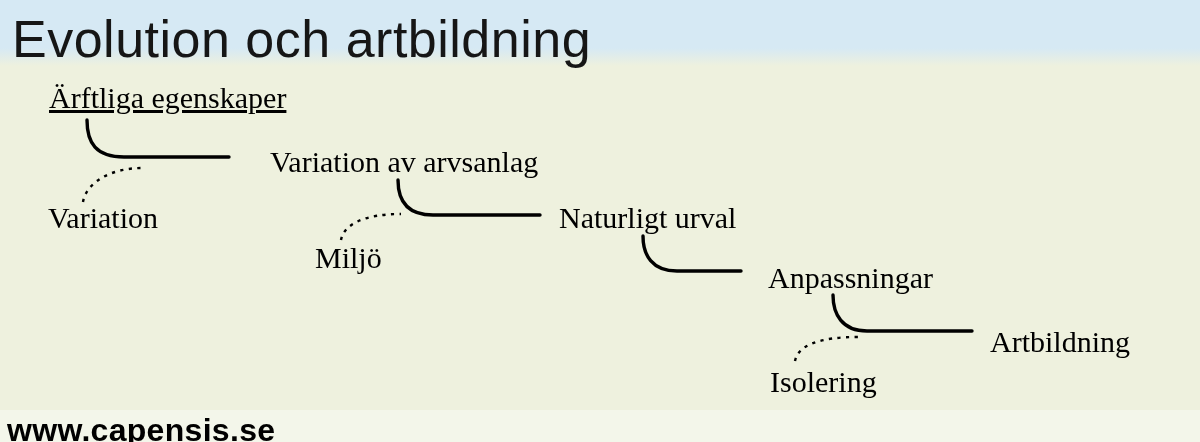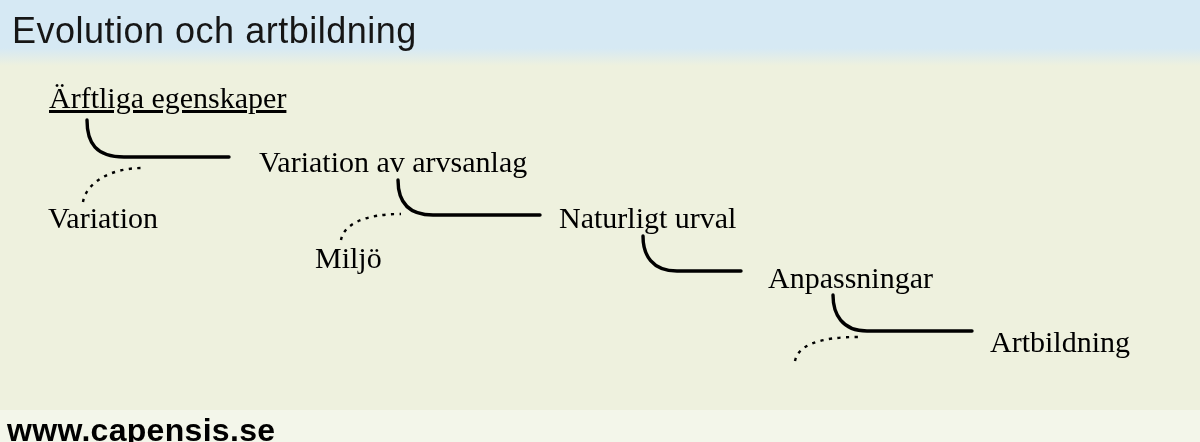--- a/index.html
+++ b/index.html
@@ -18,41 +18,41 @@
     width: 1200px; height: 70px;
     background: linear-gradient(to bottom,
       var(--header_bg, #d6e9f4) 0px,
       var(--header_bg, #d6e9f4) 48px,
       var(--body_bg, #eef1de) 66px);
   }
   .page-title {
     position: absolute;
     left: 12px; top: 13px;
     font-family: "Liberation Sans", sans-serif;
-    font-size: 36px;
+    font-size: 52px;
     font-weight: 400;
     letter-spacing: 0.5px;
     line-height: 1;
     color: var(--title_ink, #161616);
     white-space: nowrap;
   }
   .arrows {
     position: absolute;
     left: 0; top: 0;
     width: 1200px; height: 442px;
   }
   .lbl {
     position: absolute;
     font-size: 30px;
     line-height: 1;
     white-space: nowrap;
   }
   .lbl.arftliga     { left: 49px;  top: 83px; text-decoration: underline;  }
   .lbl.mutationer   { left: 48px;  top: 203px; }
-  .lbl.variation    { left: 259px; top: 147px; }
+  .lbl.variation    { left: 270px; top: 147px; }
   .lbl.miljo        { left: 315px; top: 243px; }
   .lbl.naturligt    { left: 559px; top: 203px; }
   .lbl.anpassningar { left: 768px; top: 263px; }
   .lbl.isolering    { left: 770px; top: 367px; }
   .lbl.artbildning  { left: 990px; top: 327px; }
   .footer {
     position: absolute;
     left: 0; top: 410px;
     width: 1200px; height: 32px;
     background: var(--footer_bg, #f3f6ea);
@@ -104,18 +104,19 @@
     <path d="M 341 240 C 344 224 365 214 401 214" fill="none" stroke="#000000" stroke-width="2.4" stroke-dasharray="3.2 5.4"></path>
     <path d="M 795 361 C 798 345 820 337 858 337" fill="none" stroke="#000000" stroke-width="2.4" stroke-dasharray="3.2 5.4"></path>
   </svg>
 
   <span class="lbl arftliga">Ärftliga egenskaper</span>
   <span class="lbl mutationer">Variation</span>
   <span class="lbl variation">Variation av arvsanlag</span>
   <span class="lbl miljo">Miljö</span>
   <span class="lbl naturligt">Naturligt urval</span>
   <span class="lbl anpassningar">Anpassningar</span>
+  <span class="lbl isolering">Isolering</span>
   <span class="lbl artbildning">Artbildning</span>
 
   <div class="footer"></div>
   <span class="site">www.capensis.se</span>
 
 </div>
 
 </body></html>

